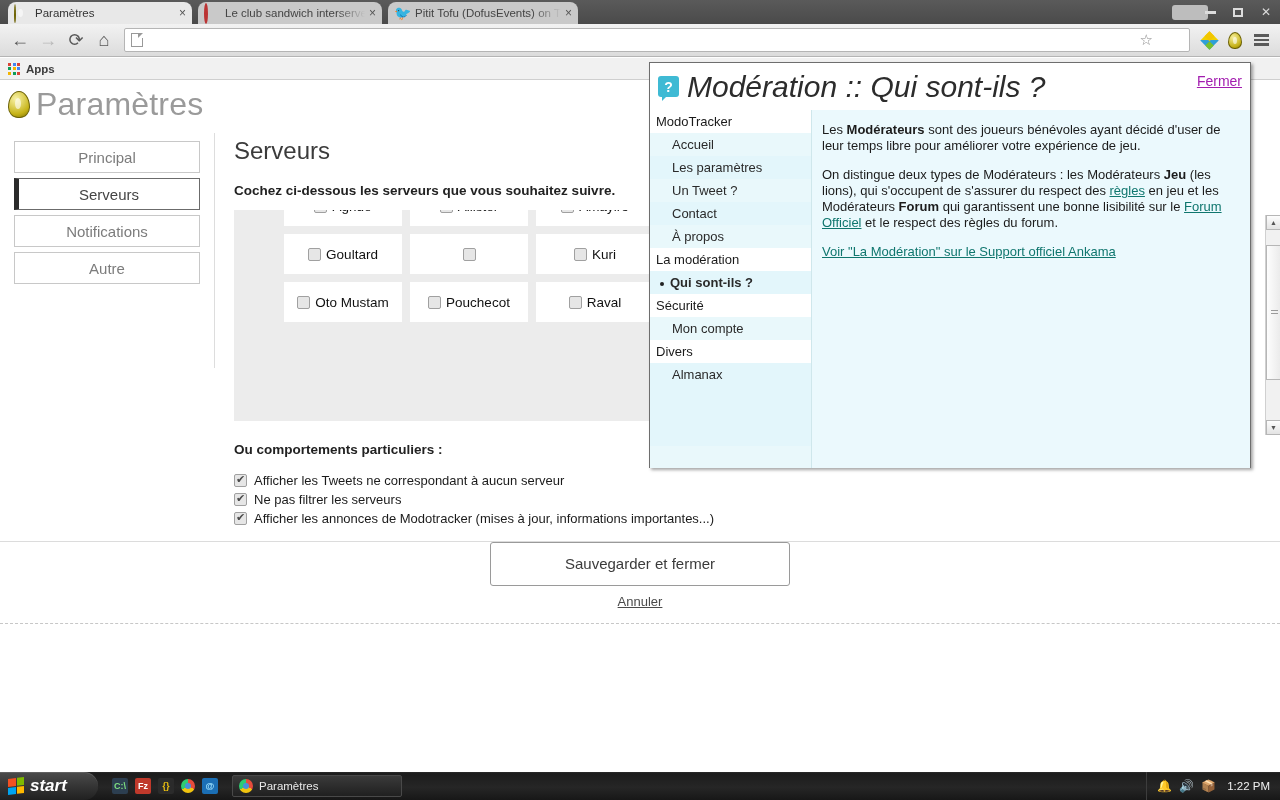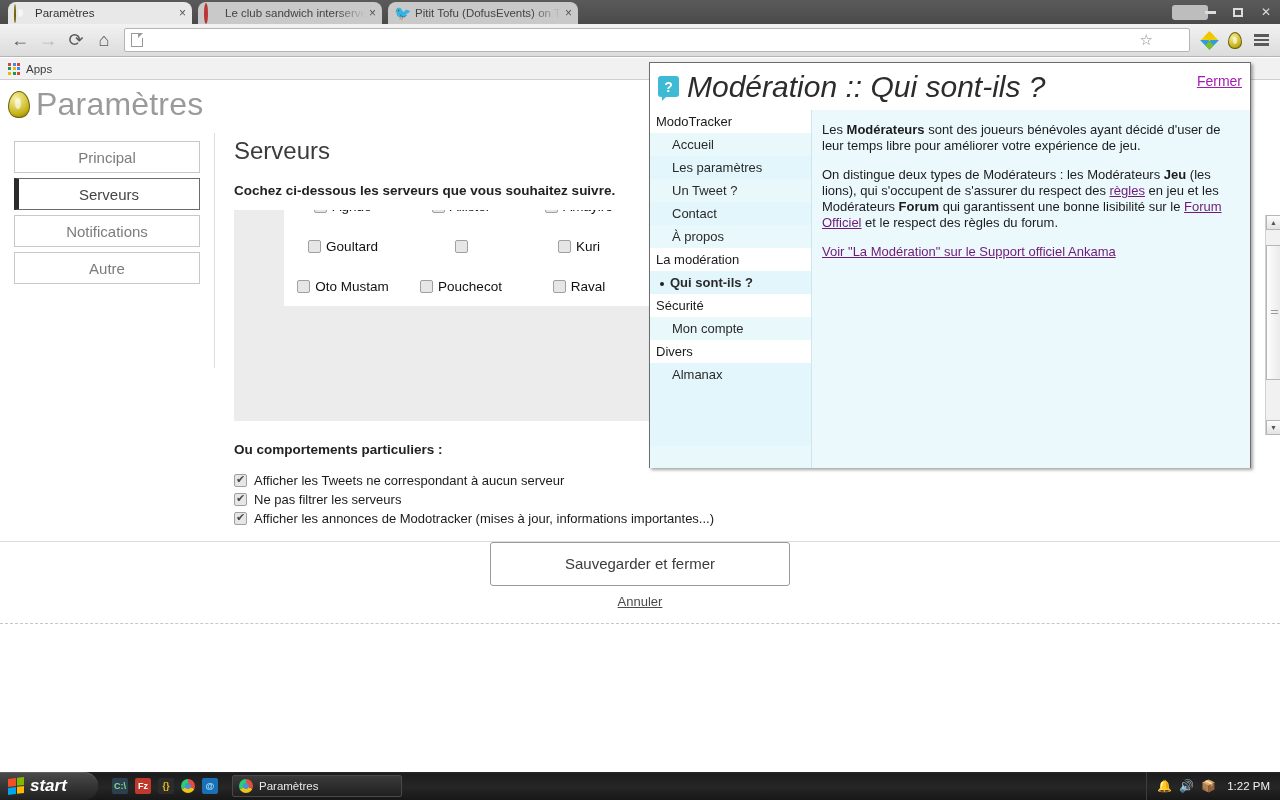--- a/index.html
+++ b/index.html
@@ -98,21 +98,21 @@
     border: 1px solid #6b6105; position: relative;
   }
   .egg-ext::after{content:"";position:absolute;left:4px;top:4px;width:4px;height:7px;border-radius:50%;
     background:rgba(255,255,255,.6);}
   .hamburger { display:flex; flex-direction:column; gap:2px; }
   .hamburger span { width: 15px; height: 2.5px; background: #5a5a5a; display:block; }
 
   .bookmarks-bar {
     position: absolute; left:0; top: 58px; width: 1280px; height: 22px;
     background: #f1f1f1; border-bottom: 1px solid #cfcfcf;
-    display: flex; align-items: center; padding-left: 8px;
+    display: flex; align-items: center; padding-left: 8px; font-weight: bold;
   }
   .apps-grid { display:grid; grid-template-columns: repeat(3, 3px); grid-gap:1.5px; margin-right:6px; }
   .apps-grid i { width:3px; height:3px; display:block; }
   .apps-label { font-size: 11.5px; color: #3c3c3c; }
 
   
   .page {
     position: absolute; left:0; top: 81px; width: 1280px; height: 690px;
     background: #ffffff; overflow: hidden;
   }
@@ -141,21 +141,21 @@
 
   .right-pane { flex: 1 1 auto; padding: 10px 0 0 19px; position: relative; }
   .section-title { font-size: 24px; color:#3b3b3b; font-weight: 400; margin-bottom: 18px; }
   .prompt { font-size: 13.5px; font-weight: bold; color:#222; margin-bottom: 12px;}
 
   .server-grid-wrap {
     background: #ececec; width: 760px; height: 211px; overflow: hidden; position: relative;
   }
   .server-grid {
     display: grid; grid-template-columns: repeat(6, 118px); grid-auto-rows: 40px;
-    padding: 8px 0 8px 50px; margin-top: -32px; text-align: right;
+    gap: 8px; padding: 8px 0 8px 50px; margin-top: -32px; text-align: right;
   }
   .server-cell {
     background: #fff; display:flex; align-items:center; justify-content:center;
     font-size: 13.5px; color:#111; gap: 5px;
   }
   .cbx {
     width: 13px; height: 13px; border: 1px solid #a0a0a0; background: #e6e6e6;
     border-radius: 2px; flex: 0 0 13px; position: relative;
   }
   .cbx.checked::after {
@@ -214,21 +214,21 @@
     background:#ffffff; }
   .pn-item { font-size:13px; color:#2a2a2a; padding: 4px 0 4px 22px; }
   .pn-item.alt { background:#e3f6fb; }
   .pn-item.current { font-weight:bold; padding-left: 10px; background:#e3f6fb; }
   .pn-item.current .dot { display:inline-block; width:4px; height:4px; background:#222;
     border-radius:50%; vertical-align:middle; margin-right:6px; }
   .pn-sub { background:#e3f6fb; }
 
   .pop-content { flex:1 1 auto; background:#ebf9fd; padding: 12px 16px 0 10px; position:relative; }
   .pop-content p { font-size: 13px; color:#1c1c1c; line-height: 16px; margin-bottom: 13px; }
-  .pop-content a { color:#701a75; }
+  .pop-content a { color:#0f766e; }
   .pop-content b { font-weight: bold; }
 
   
   .taskbar {
     position:absolute; left:0; bottom:0; width:1280px; height:28px;
     background: linear-gradient(to bottom,#2b2b2b 0,#1c1c1c 6%,#262626 55%,#171717 100%);
     display:flex; align-items:center;
   }
   .startbtn {
     width: 98px; height: 28px; display:flex; align-items:center; padding-left:8px;

